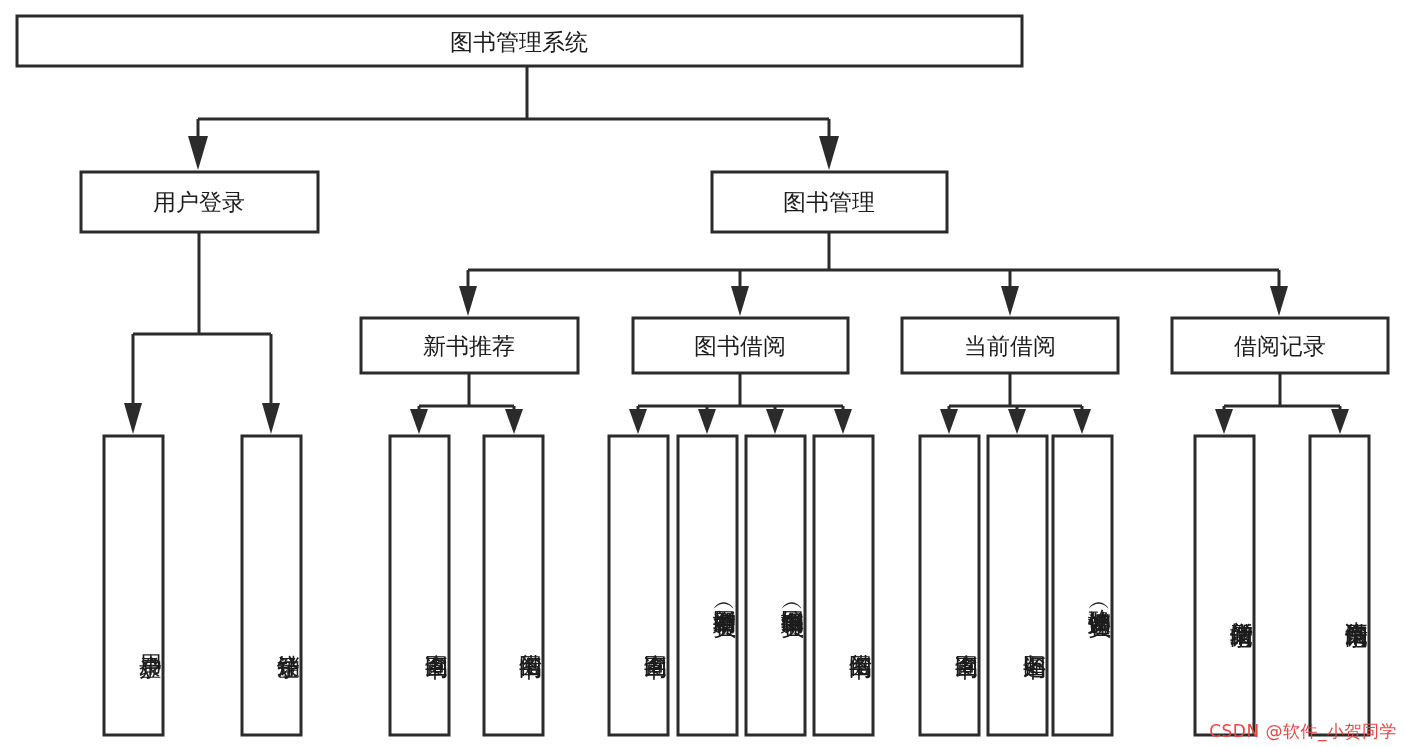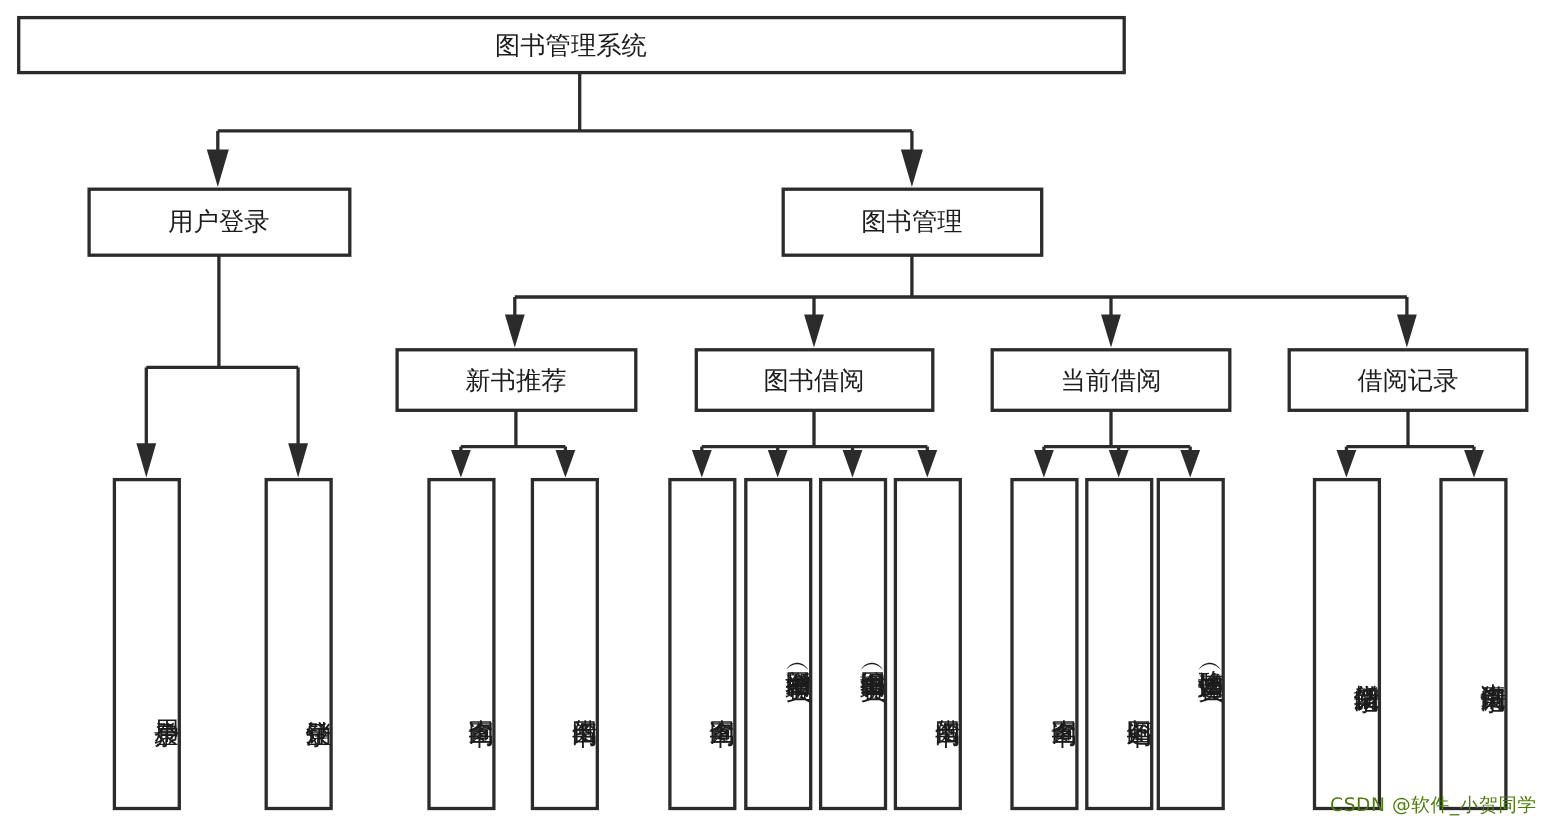--- a/index.html
+++ b/index.html
@@ -46,21 +46,21 @@
     fill: #1c1c1c;
     font-family: "DejaVu Sans", "Liberation Sans", sans-serif;
     font-size: 23px;
     text-anchor: middle;
     dominant-baseline: middle;
   }
   .watermark {
     position: absolute;
     right: 8px;
     bottom: 4px;
-    color: #4d7c0f;
+    color: #ef4444;
     font-size: 17px;
     font-family: "DejaVu Sans", "Liberation Sans", sans-serif;
     letter-spacing: 0.5px;
     white-space: nowrap;
     user-select: none;
   }
   .vlabel {
     position: absolute;
     display: flex;
     align-items: flex-start;

